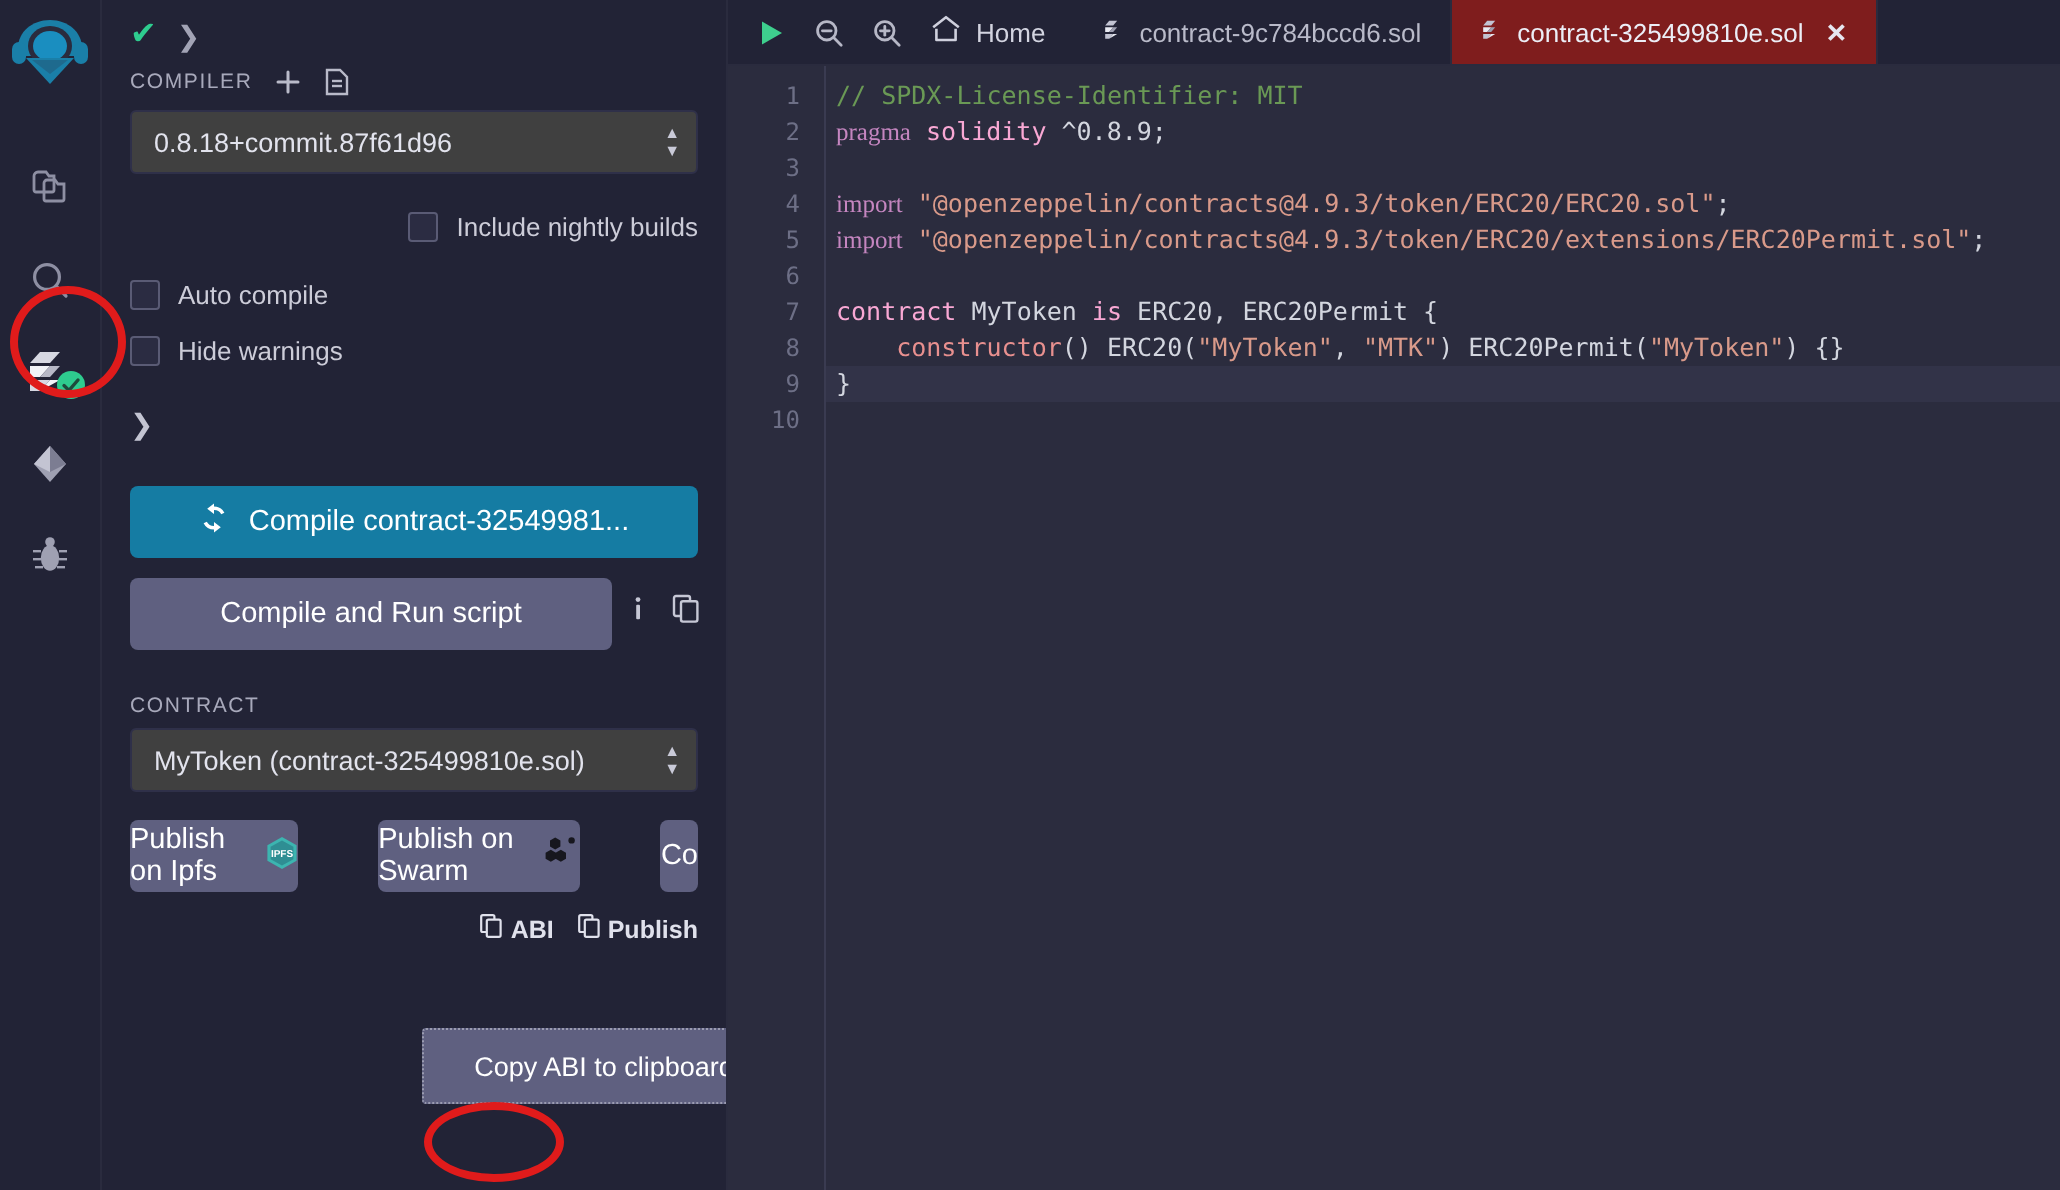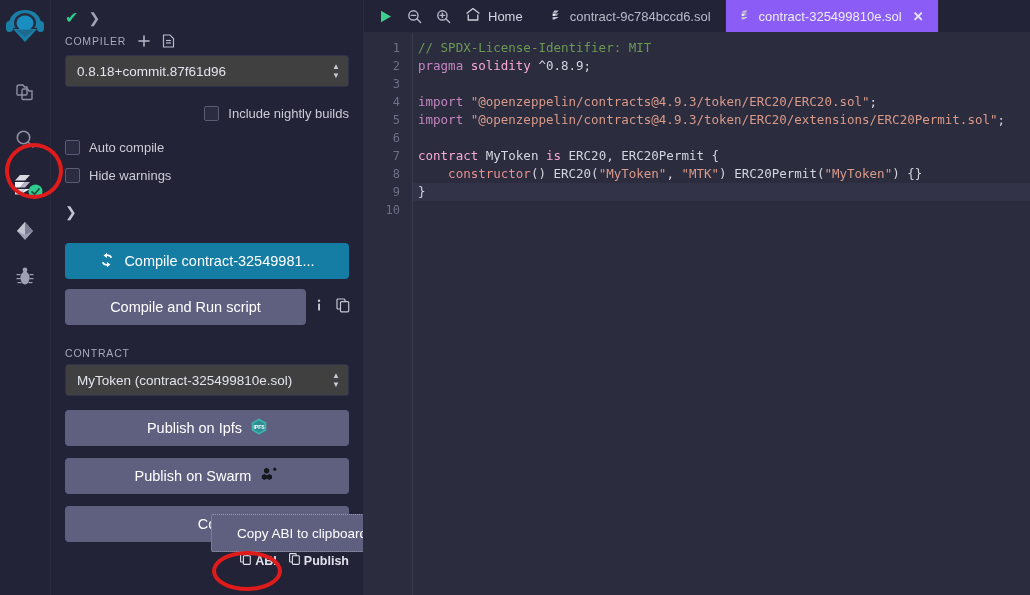--- a/index.html
+++ b/index.html
@@ -79,21 +79,21 @@
   .btn-secondary{background:#5f6080;}
 
   .row-with-icons{display:flex;align-items:center;margin-top:10px;}
   .row-with-icons .btn{flex:1;margin-right:6px;}
   .mini-icons{display:flex;align-items:center;gap:10px;padding-right:13px;color:#c6c7d5;}
 
   .section-label{
     font-size:10.5px;letter-spacing:.8px;color:#a8a9bb;padding:0 14px;margin-top:22px;margin-bottom:5px;
   }
 
-  .btn-stack{margin-top:14px;display:flex;flex-direction:column;gap:12px;}
+  .btn-stack{margin-top:14px;display:flex;flex-direction:row;gap:12px;}
 
   .copy-row{
     display:flex;align-items:center;justify-content:flex-end;gap:12px;
     padding-right:14px;margin-top:11px;font-size:12.5px;color:#e0e1ec;font-weight:bold;
   }
   .copy-item{display:flex;align-items:center;gap:4px;}
 
   
   .tooltip{
     position:absolute;left:160px;top:514px;width:180px;height:36px;
@@ -111,41 +111,41 @@
     height:32px;background:#222336;display:flex;align-items:stretch;
     border-bottom:1px solid #2a2b3e;flex:0 0 32px;
   }
   .tb-tools{display:flex;align-items:center;gap:14px;padding:0 14px 0 14px;}
   .tb-ico{display:flex;align-items:center;color:#b6b7c6;}
   .tb-home{display:flex;align-items:center;gap:7px;color:#d3d4e0;font-size:13px;}
   .tab{
     display:flex;align-items:center;gap:8px;padding:0 14px;font-size:13px;
     color:#b9bac9;border-right:1px solid #2a2b3e;white-space:nowrap;
   }
-  .tab.active{background:#8b5cf6;color:#eceef6;}
+  .tab.active{background:#7f1d1d;color:#eceef6;}
   .tab .x{color:#e6e7f0;font-size:13px;font-weight:bold;margin-left:3px;}
   .sol-ico{color:#bfc0cf;display:flex;align-items:center;}
 
   .code-area{flex:1;display:flex;background:#2b2c3e;overflow:hidden;position:relative;}
   .gutter{
     width:48px;flex:0 0 48px;text-align:right;padding-top:6px;
     font-family:"DejaVu Sans Mono", monospace;font-size:12px;color:#6d6f86;
     background:#2b2c3e;
   }
   .gutter div{height:18px;line-height:18px;padding-right:12px;}
   .code{
     flex:1;padding-top:6px;font-family:"DejaVu Sans Mono", monospace;font-size:12.5px;
     position:relative;
   }
   .code .ln{height:18px;line-height:18px;padding-left:6px;white-space:pre;}
   .code .ln.cur{background:#323348;}
   .code-rule{position:absolute;left:0;top:0;bottom:0;width:1px;background:#3a3b51;}
   .c-com{color:#6a9955;}
   .c-kw{color:#f9a8d4;}
-  .c-kw2{color:#c586c0;}
+  .c-kw2{color:#c586c0;font-family:Liberation Serif, serif;}
   .c-str{color:#d99a8a;}
   .c-plain{color:#d3d6df;}
   .c-fn{color:#e8908f;}
 </style>
 </head>
 <body>
 
 <div class="app">
 
   <div class="iconbar">

